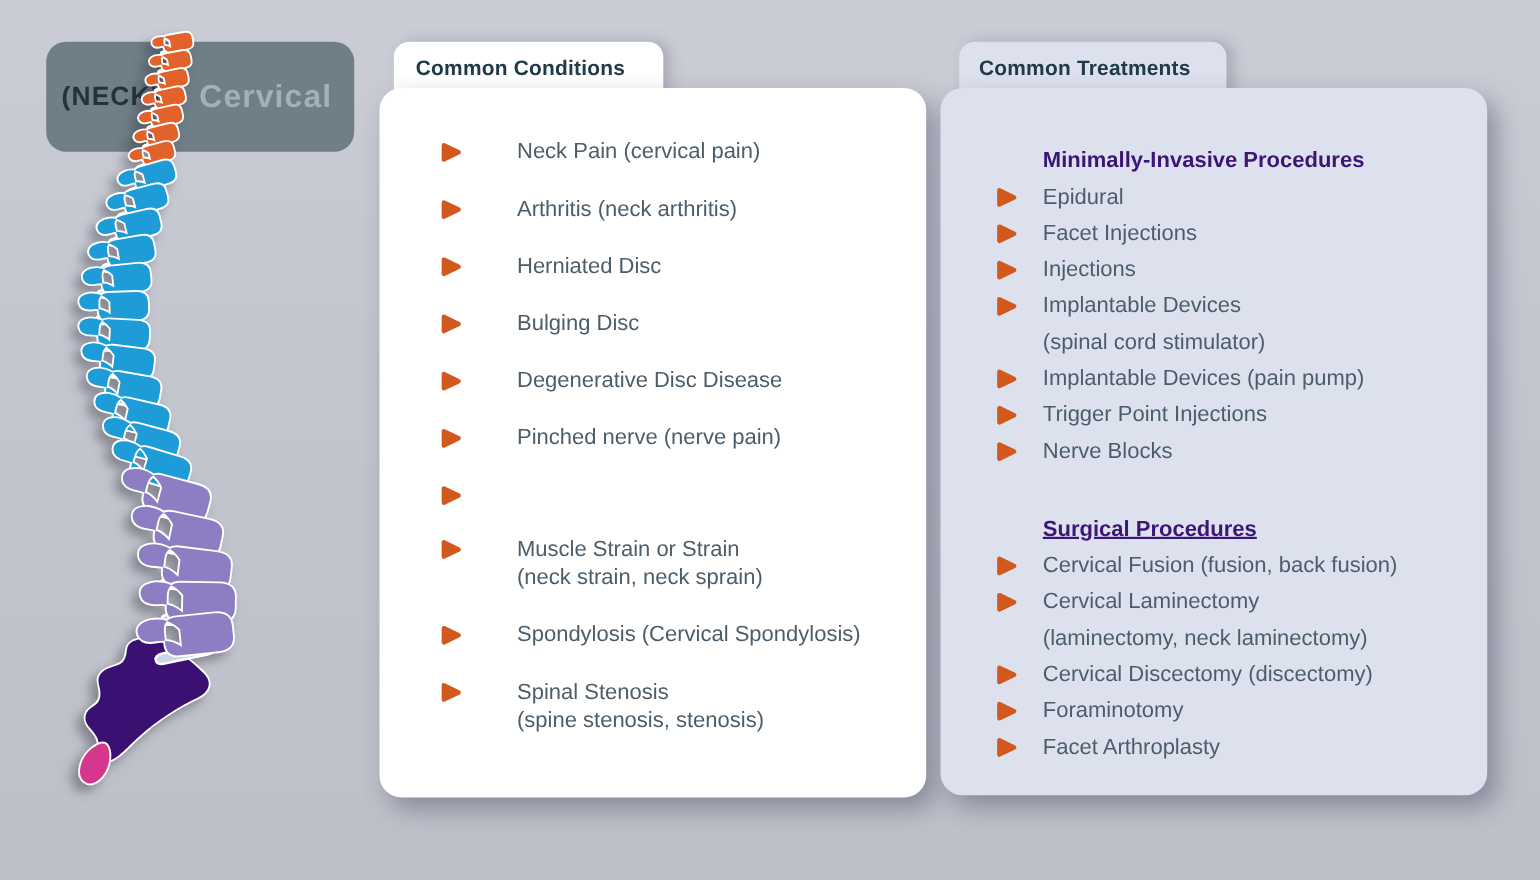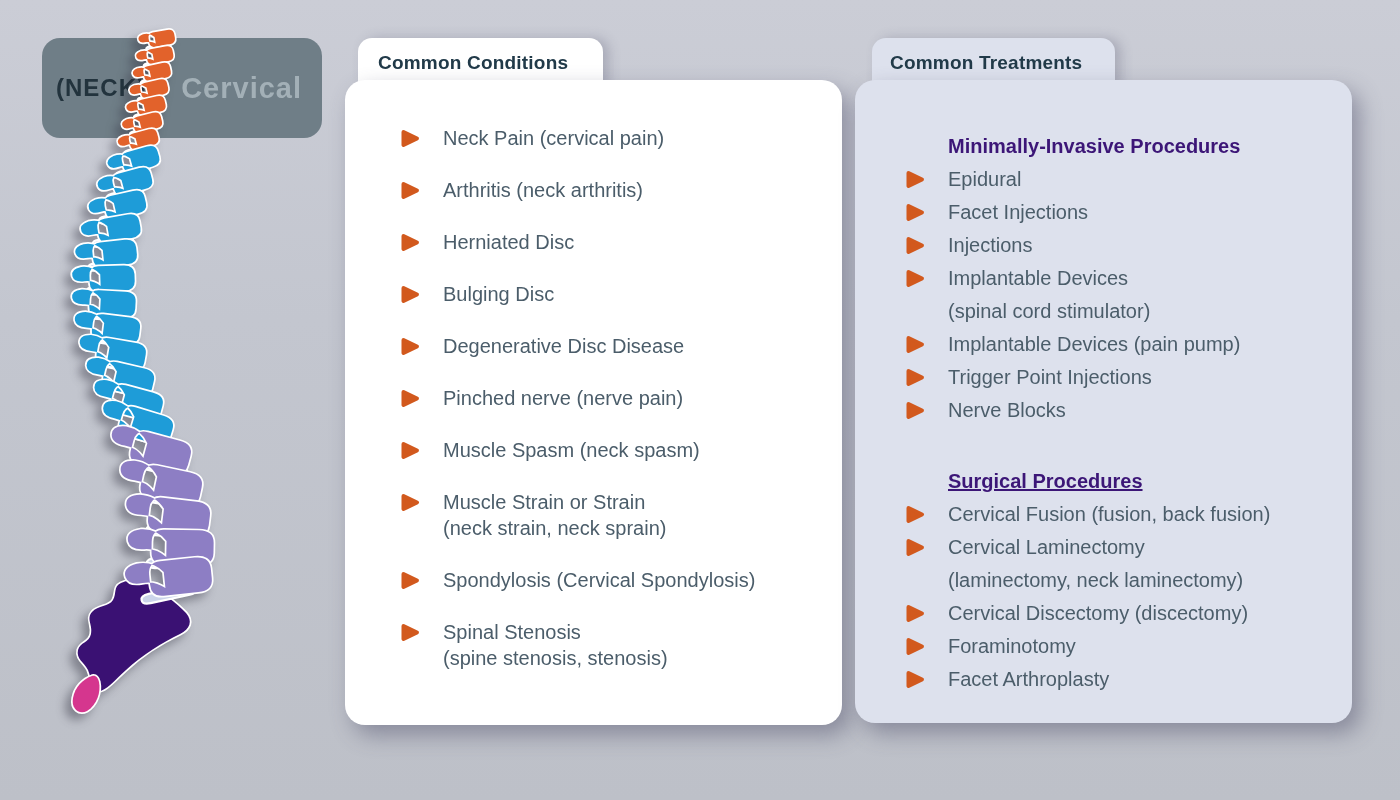--- a/index.html
+++ b/index.html
@@ -50,21 +50,21 @@
     box-shadow:8px 10px 22px rgba(70,72,100,.45);
     box-sizing:border-box;z-index:4;
   }
   #conditions-card{left:345px;height:645px;background:var(--card-white);padding:45px 30px 0 55px;}
   #treatments-card{left:855px;height:643px;background:var(--card-lav);padding:50px 24px 16px 50px;}
 
   
   .row{display:flex;align-items:flex-start;}
   .bullet-icon{flex:0 0 21px;margin-right:22px;}
   .texts{color:var(--item-text);}
-  #conditions-card .row{margin-bottom:26px;}
+  #conditions-card .row{margin-bottom:26px;gap:27px;}
   #conditions-card .texts{font-size:20px;line-height:26px;}
   #conditions-card .bullet-icon{margin-top:4px;}
   #treatments-card .row{margin-bottom:0;}
   #treatments-card .texts{font-size:20px;line-height:33px;}
   #treatments-card .bullet-icon{margin-top:7px;}
   .section-heading{
     font-size:20px;line-height:33px;font-weight:bold;color:var(--heading);
     margin-left:43px;
   }
   .section + .section .section-heading{margin-top:38px;text-decoration:underline;}
@@ -218,23 +218,20 @@
           <path d="M3.5,3 L17,9.5 3.5,16 Z" fill="#d2591d" stroke="#d2591d" stroke-width="4" stroke-linejoin="round"></path>
         </svg>
         <div class="texts">
           <div>Pinched nerve (nerve pain)</div>
         </div>
       </div>
       <div class="row">
         <svg class="bullet-icon" width="21" height="19" viewBox="0 0 21 19">
           <path d="M3.5,3 L17,9.5 3.5,16 Z" fill="#d2591d" stroke="#d2591d" stroke-width="4" stroke-linejoin="round"></path>
         </svg>
-        <div class="texts">
-          <div>Muscle Spasm (neck spasm)</div>
-        </div>
       </div>
       <div class="row">
         <svg class="bullet-icon" width="21" height="19" viewBox="0 0 21 19">
           <path d="M3.5,3 L17,9.5 3.5,16 Z" fill="#d2591d" stroke="#d2591d" stroke-width="4" stroke-linejoin="round"></path>
         </svg>
         <div class="texts">
           <div>Muscle Strain or Strain</div>
           <div>(neck strain, neck sprain)</div>
         </div>
       </div>

